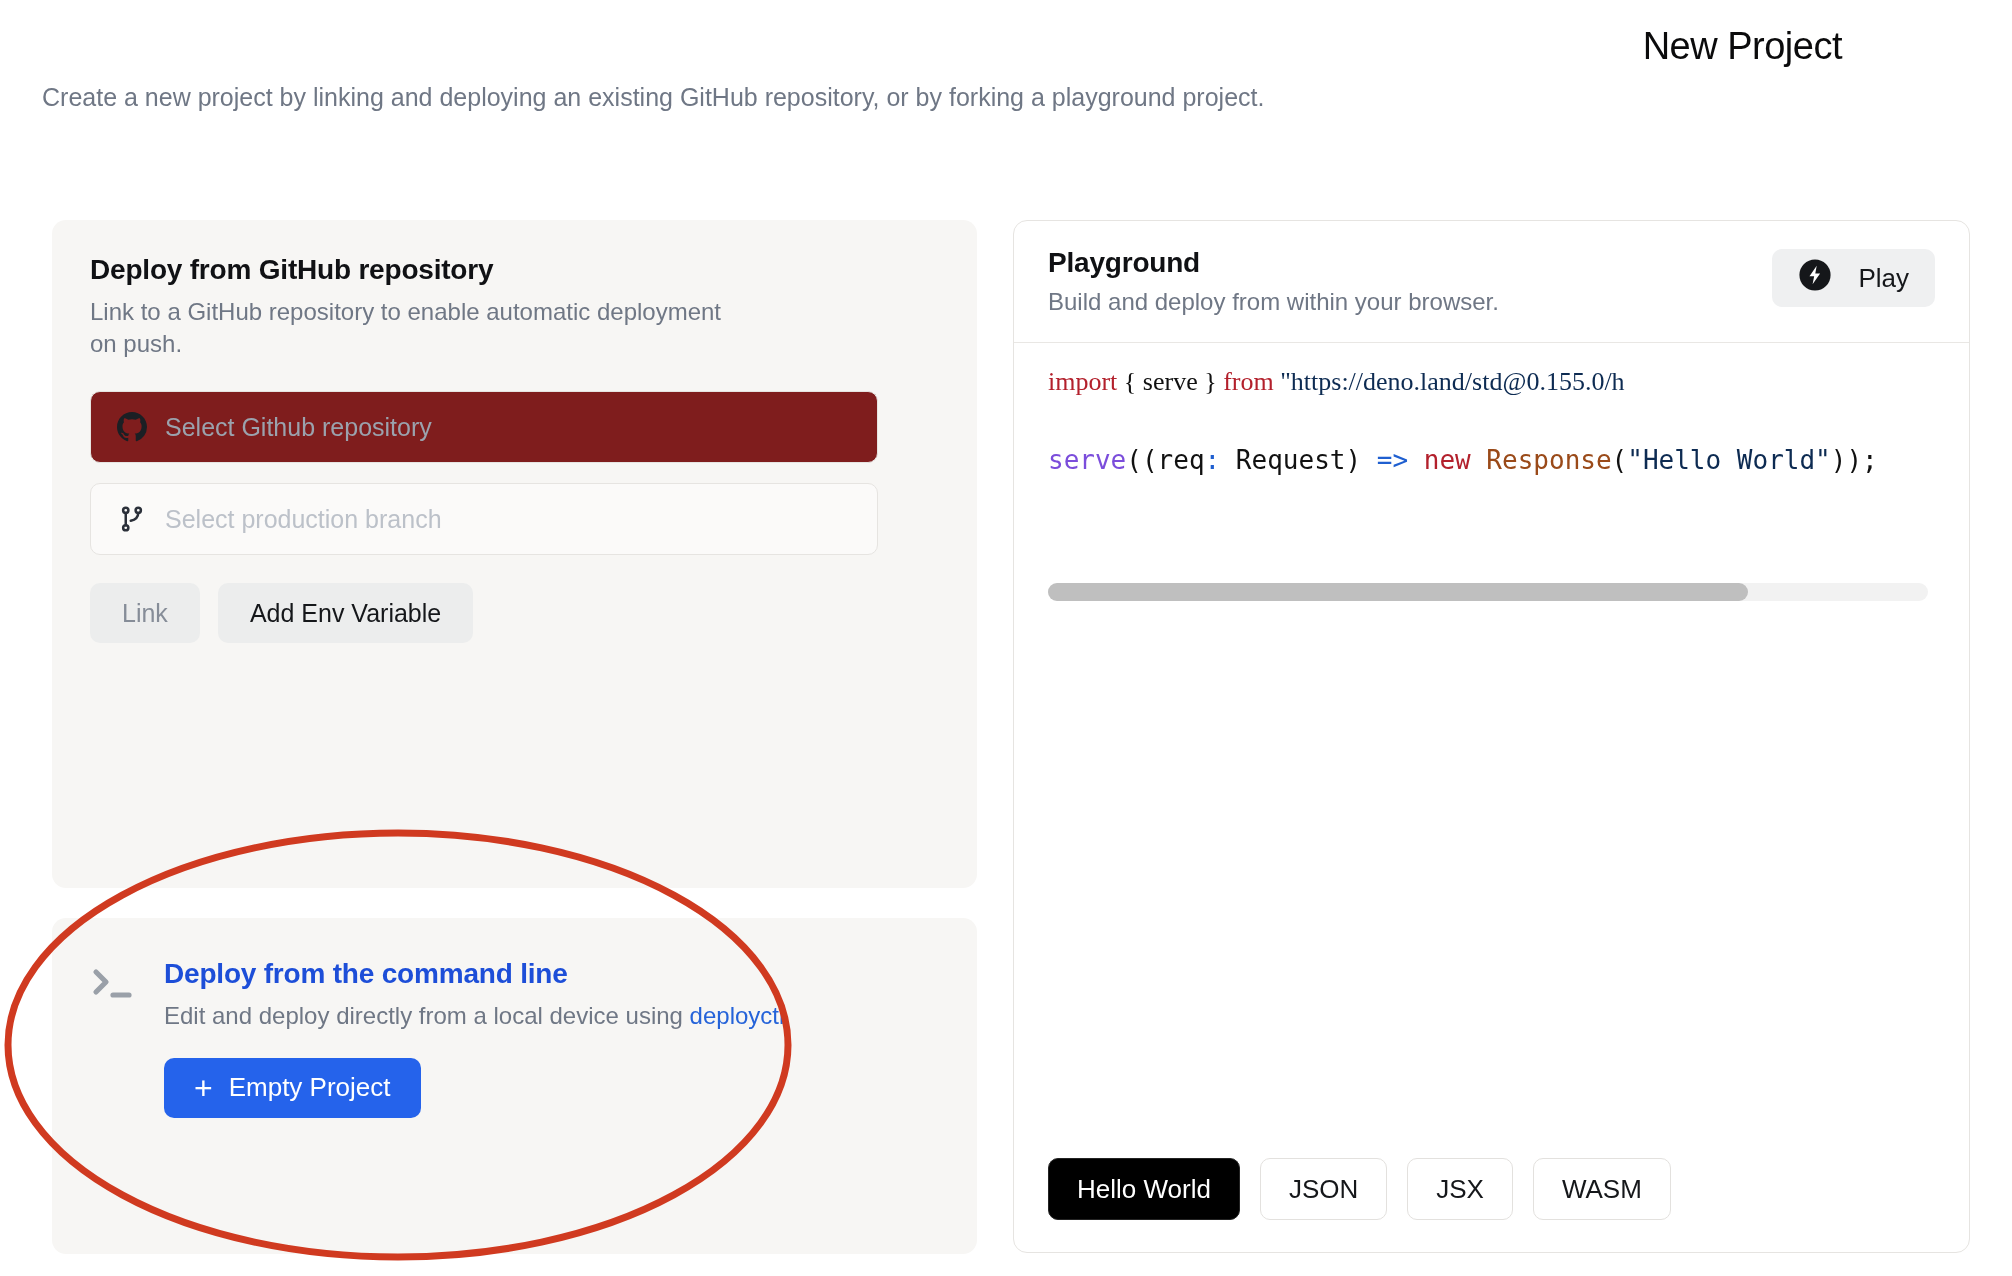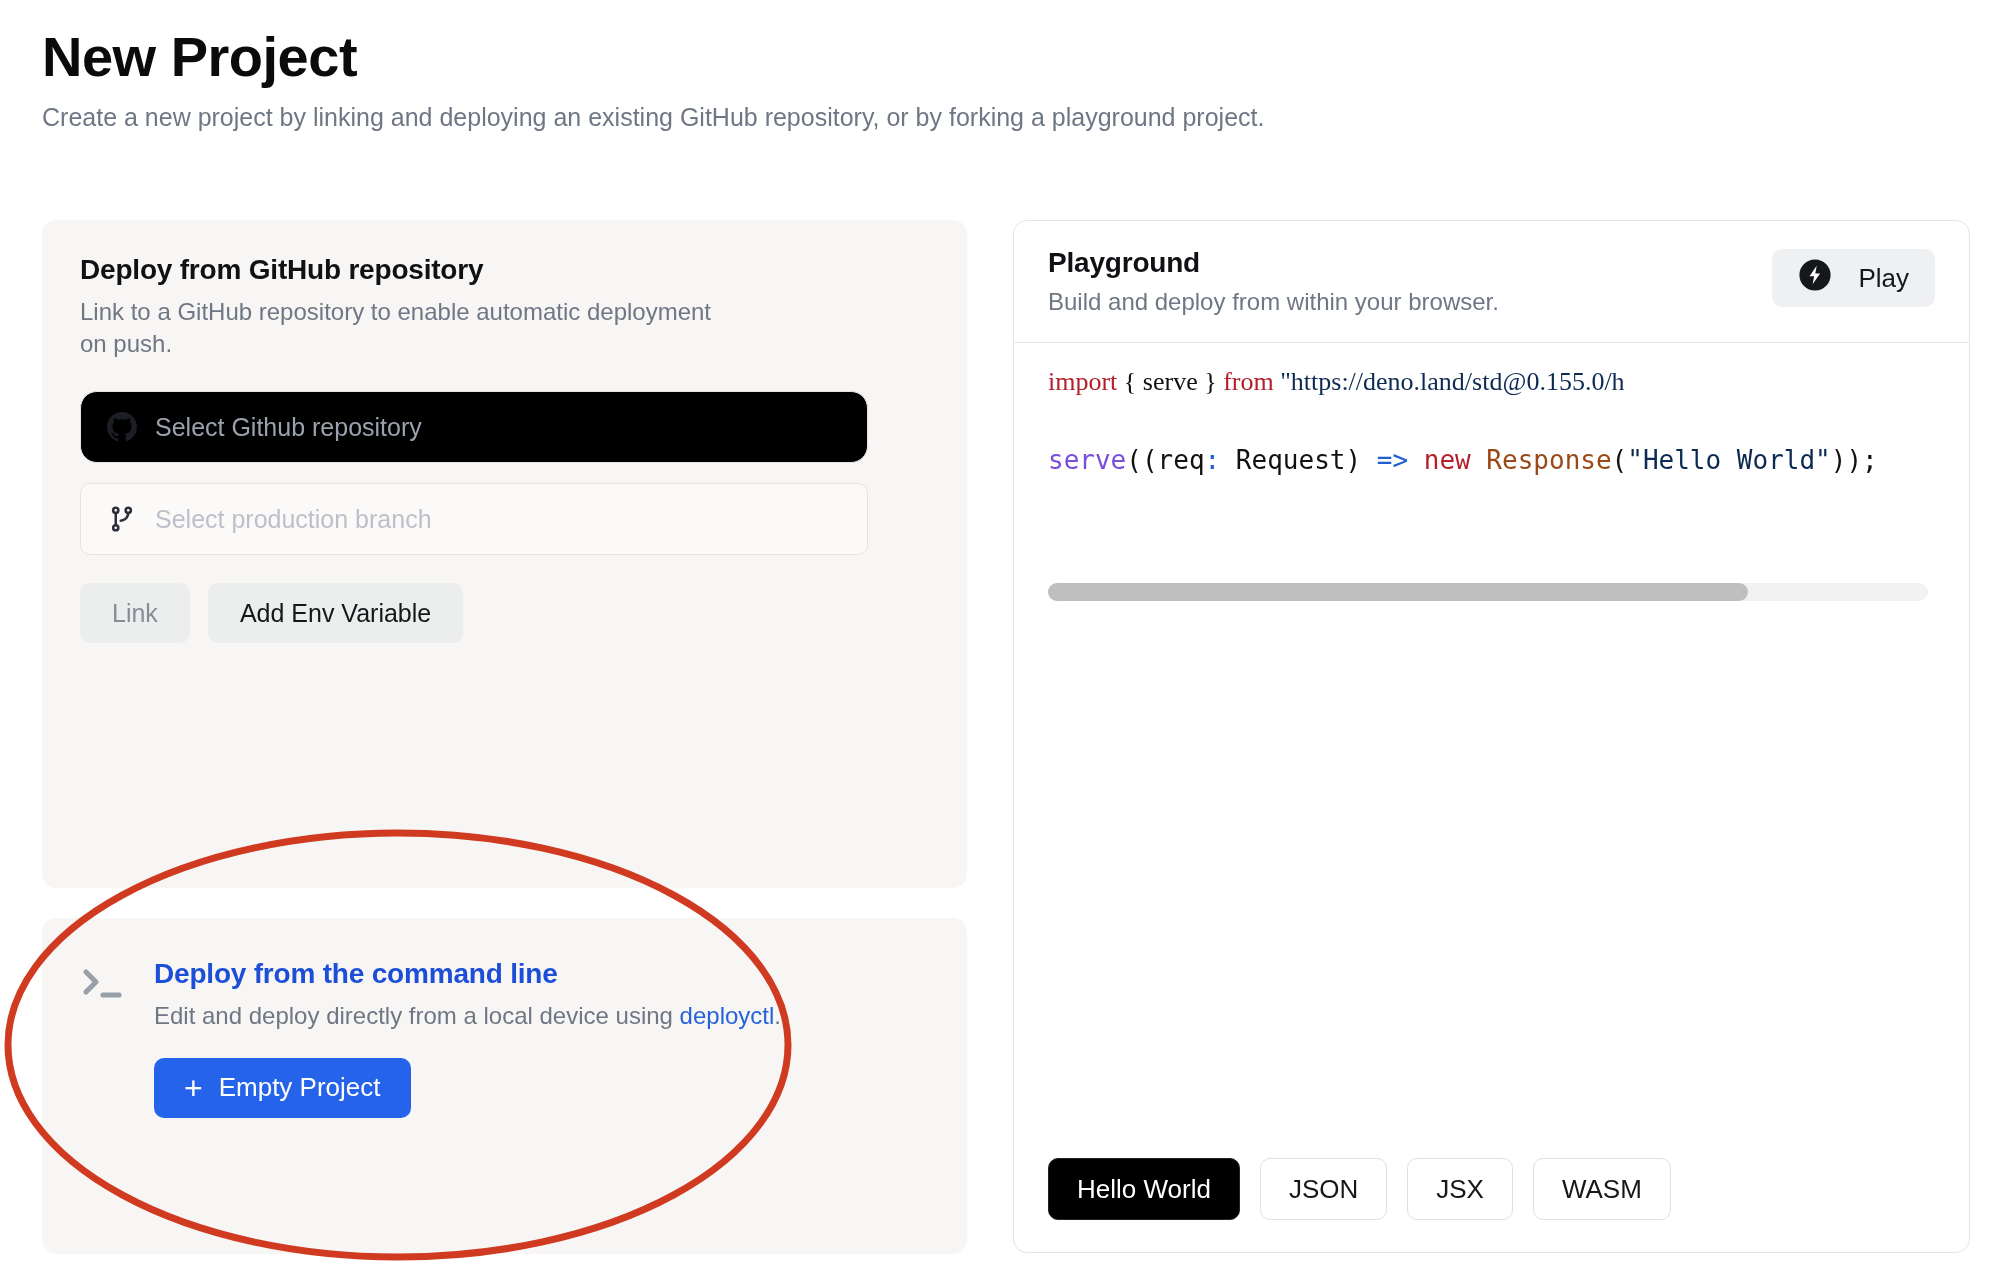--- a/index.html
+++ b/index.html
@@ -13,29 +13,29 @@
   #root {
     position: relative;
     width: 2012px; height: 1276px;
     overflow: hidden;
     background: #ffffff;
   }
 
   
   .page-header { position: absolute; left: 42px; top: 26px; width: 1800px; }
   .page-title {
-    font-size: 56px; font-weight: 700; color: #0b0b0c;
-    letter-spacing: -0.5px; line-height: 1.1; margin: 0;
+    font-size: 38px; font-weight: 400; color: #0b0b0c;
+    letter-spacing: -0.5px; line-height: 1.1; margin: 0; text-align: right;
   }
   .page-subtitle {
     font-size: 25px; color: #6f7785; margin: 14px 0 0 0; line-height: 1.25;
   }
 
   
-  .col-left { position: absolute; left: 42px; top: 220px; width: 925px; }
+  .col-left { position: absolute; left: 52px; top: 220px; width: 925px; }
   .col-right { position: absolute; left: 1013px; top: 220px; width: 957px; height: 1234px; }
 
   
   .card-grey {
     background: #f7f6f4;
     border-radius: 14px;
     width: 925px;
   }
   #card-github { height: 668px; position: relative; }
   #card-cli { height: 336px; margin-top: 30px; position: relative; }
@@ -53,21 +53,21 @@
   
   .field {
     display: flex; align-items: center;
     height: 72px;
     border: 1px solid #e6e4e1;
     border-radius: 10px;
     margin-top: 20px;
     padding: 0 24px;
     width: 788px;
   }
-  .field.enabled { background: #000000; border-radius: 17px; }
+  .field.enabled { background: #7f1d1d; }
   .field.disabled { background: #fbfaf9; }
   .field .fi { width: 34px; height: 34px; flex: 0 0 34px; display: flex; align-items: center; justify-content: center; margin-right: 16px; }
   .field .ftext {
     font-size: 25px; color: #9ba2ad; white-space: nowrap; overflow: hidden;
   }
   .field.disabled .ftext { color: #bcc1c9; }
   #field-repo { margin-top: 32px; }
 
   
   .btn-row { display: flex; gap: 18px; margin-top: 28px; }

